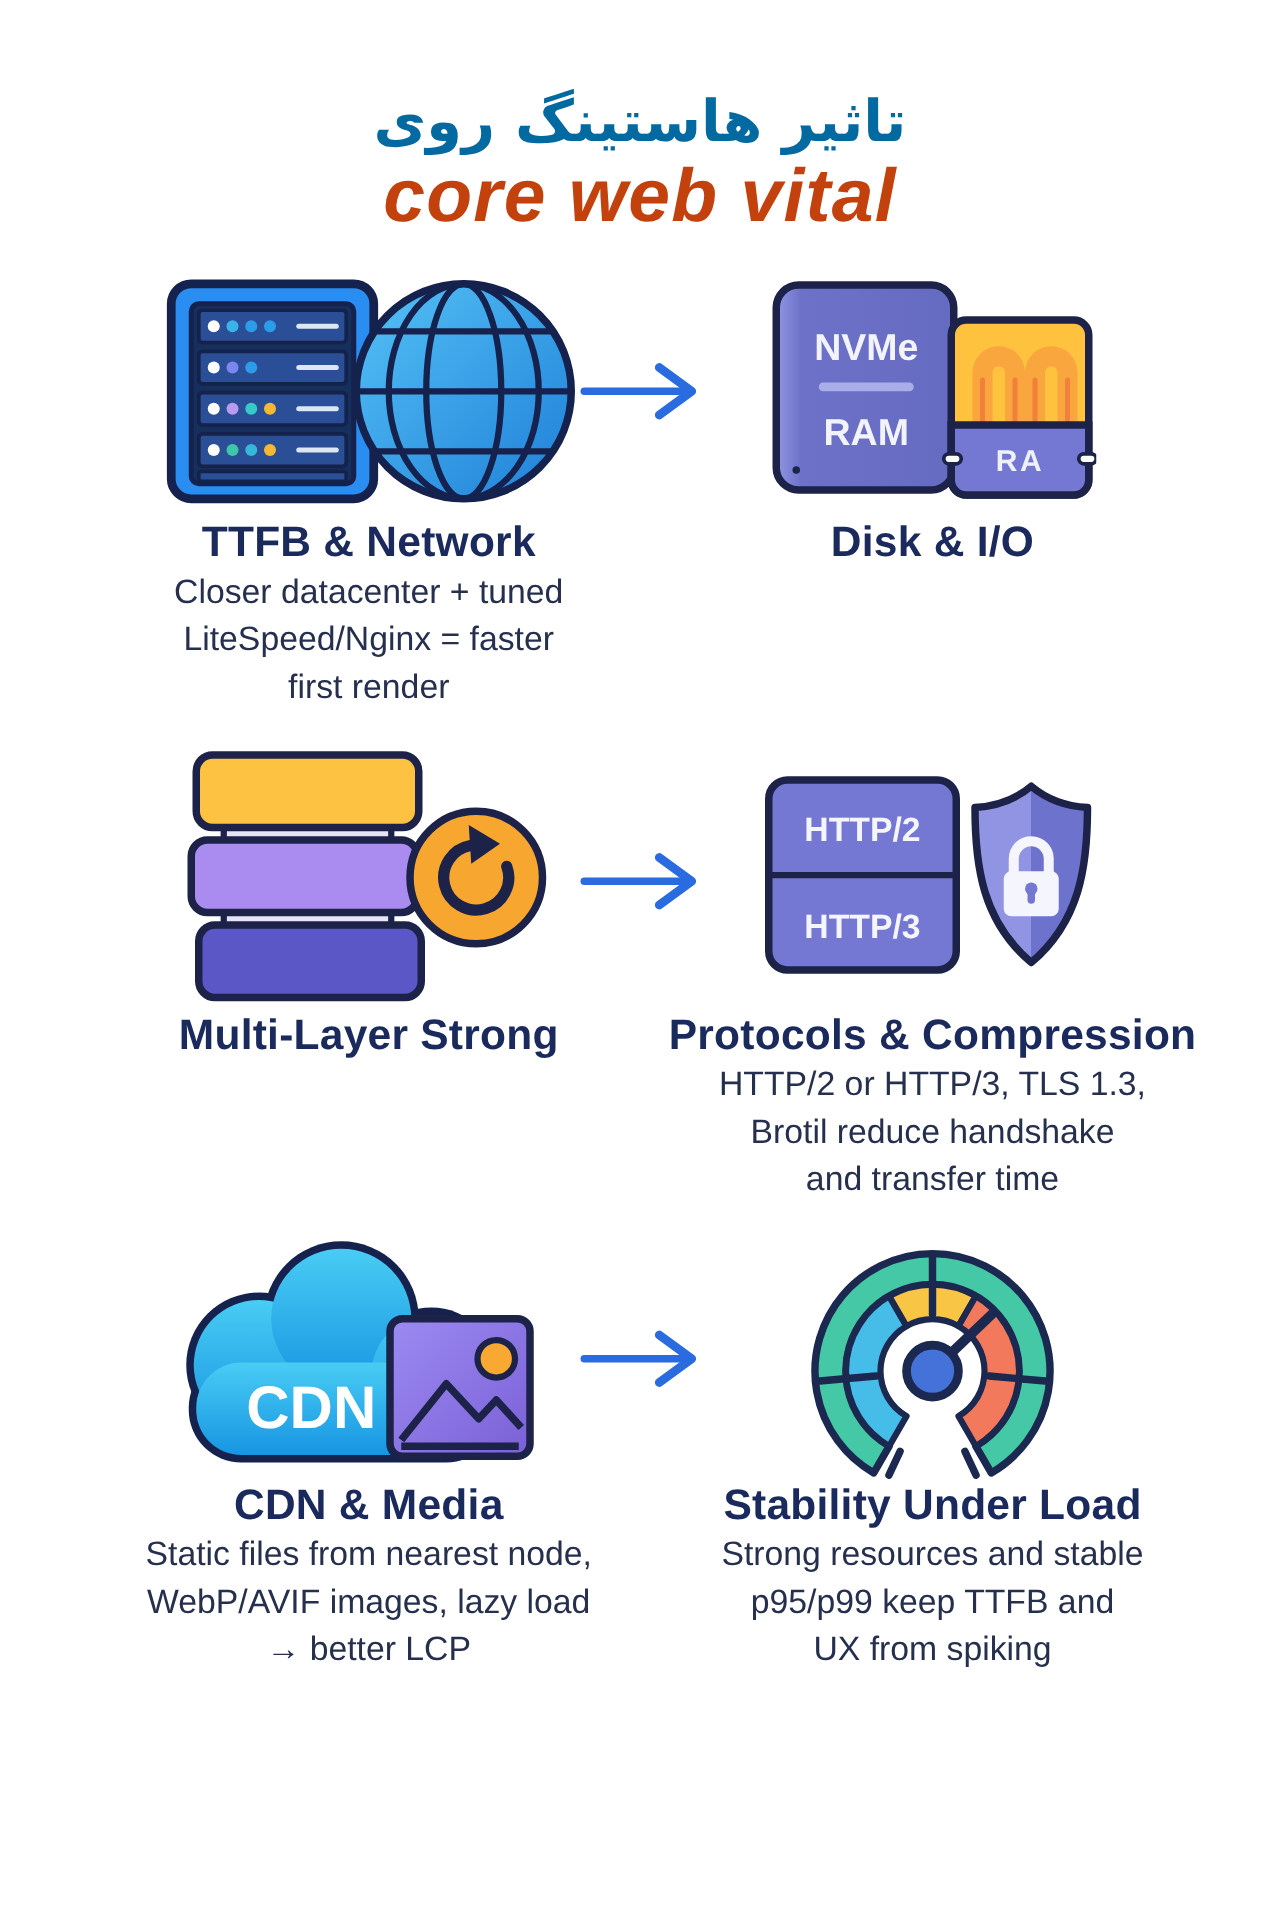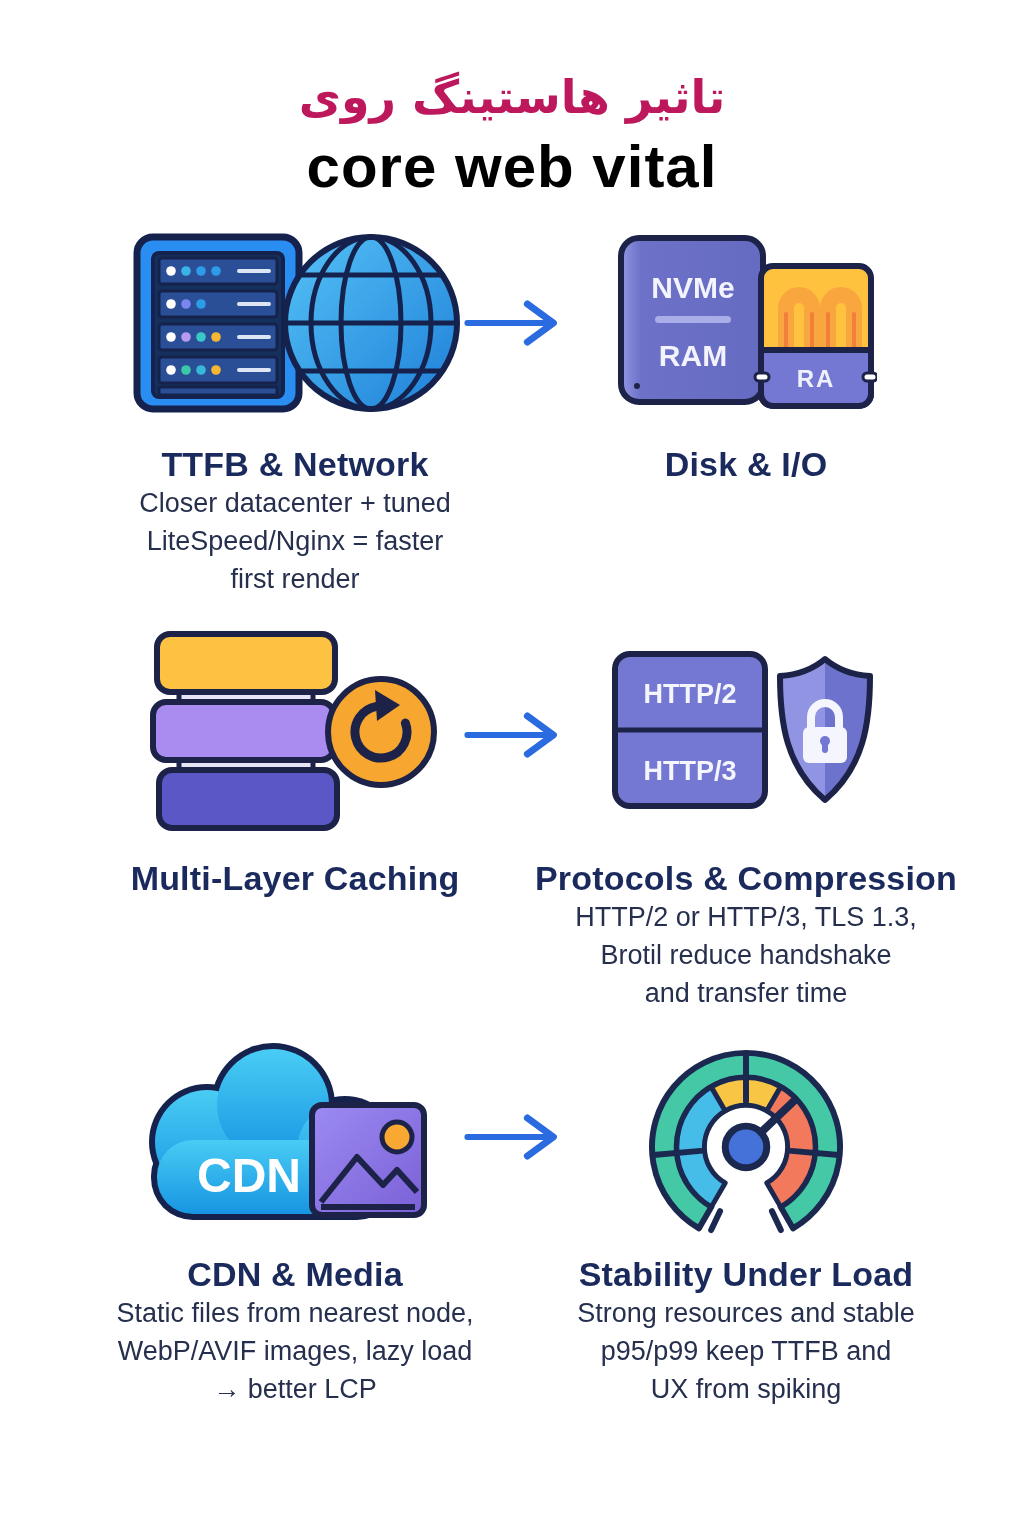--- a/index.html
+++ b/index.html
@@ -12,47 +12,48 @@
     background: #ffffff;
     overflow: hidden;
     font-family: "Liberation Sans", sans-serif;
   }
   .header { padding-top: 72px; text-align: center; }
   .title-fa {
     font-family: "DejaVu Sans", sans-serif;
     direction: rtl;
     font-size: 46px;
     font-weight: 700;
-    color: #be185d;
+    color: #0369a1;
     line-height: 1.1;
   }
   .title-en {
-    margin-top: 14px;
+    margin-top: 4px;
     font-size: 60px;
     font-weight: 900;
     letter-spacing: 1px;
-    color: #000000;
+    color: #c2410c;
     line-height: 1.0;
+    font-style: italic;
   }
   .rows { margin-top: 28px; }
   .row {
     position: relative;
     display: grid;
     grid-template-columns: 512px 512px;
     margin-bottom: 30px;
   }
   .cell { display: flex; flex-direction: column; align-items: center; }
   .cell-left  { padding-left: 78px; }
   .cell-right { padding-right: 44px; }
   .icon-wrap { display: flex; align-items: center; justify-content: center; }
   .row-1 .icon-wrap { height: 196px; }
   .row-2 .icon-wrap { height: 206px; }
   .row-3 .icon-wrap { height: 188px; justify-content: center; }
   .sec-heading {
-    margin-top: 24px;
+    margin-top: 4px;
     font-size: 34px;
     font-weight: 700;
     color: #1b2a5c;
     text-align: center;
     letter-spacing: 0.2px;
   }
   .sec-body {
     font-size: 27px;
     font-weight: 400;
     color: #26304e;
@@ -208,21 +209,21 @@
               <rect x="4" y="76" width="181" height="58" rx="13" fill="#aa8cf0"></rect>
               <rect x="10" y="144" width="178" height="58" rx="13" fill="#5c57c6"></rect>
             </g>
             <g>
               <circle cx="232" cy="106" r="53" fill="#f7a72f" stroke="#1d2348" stroke-width="6"></circle>
               <path d="M 256.4 97.1 A 26 26 0 1 1 227.5 80.4" fill="none" stroke="#1d2348" stroke-width="9" stroke-linecap="round"></path>
               <polygon points="226,64 251,79 228,95" fill="#1d2348"></polygon>
             </g>
           </svg>
         </div>
-        <h2 class="sec-heading">Multi-Layer Caching</h2>
+        <h2 class="sec-heading">Multi-Layer Strong</h2>
       </div>
 
       <div class="flow-arrow">
         <svg width="110" height="52" viewBox="0 0 110 52">
           <line x1="6" y1="26" x2="86" y2="26" stroke="#2a6be0" stroke-width="6" stroke-linecap="round"></line>
           <polyline points="66,7 92,26 66,45" fill="none" stroke="#2a6be0" stroke-width="7" stroke-linecap="round" stroke-linejoin="round"></polyline>
         </svg>
       </div>
 
       <div class="cell cell-right">

